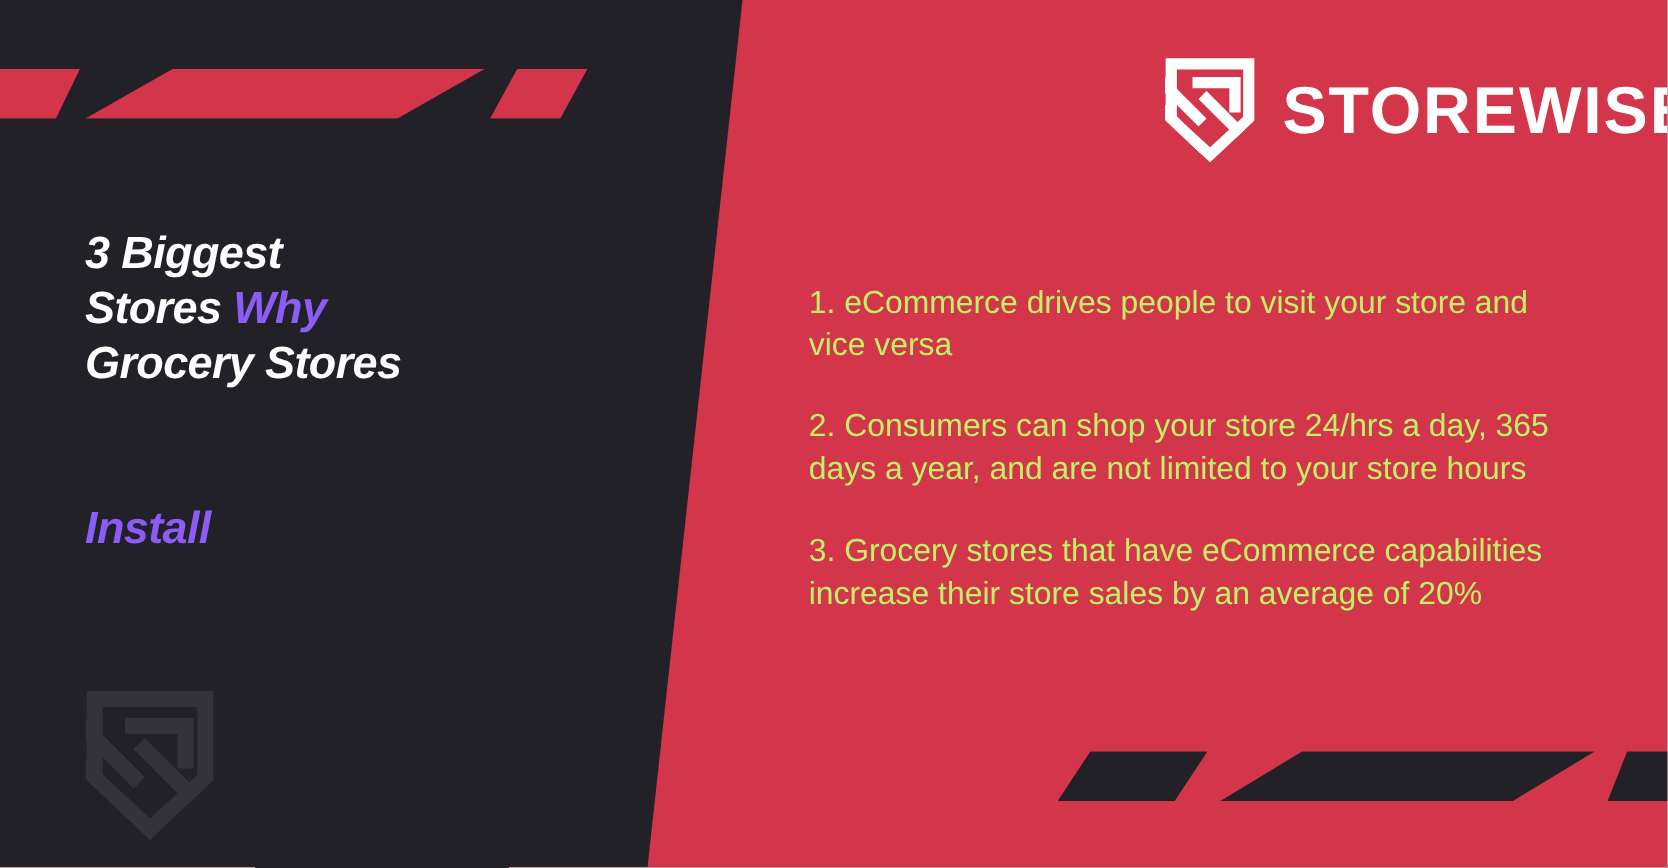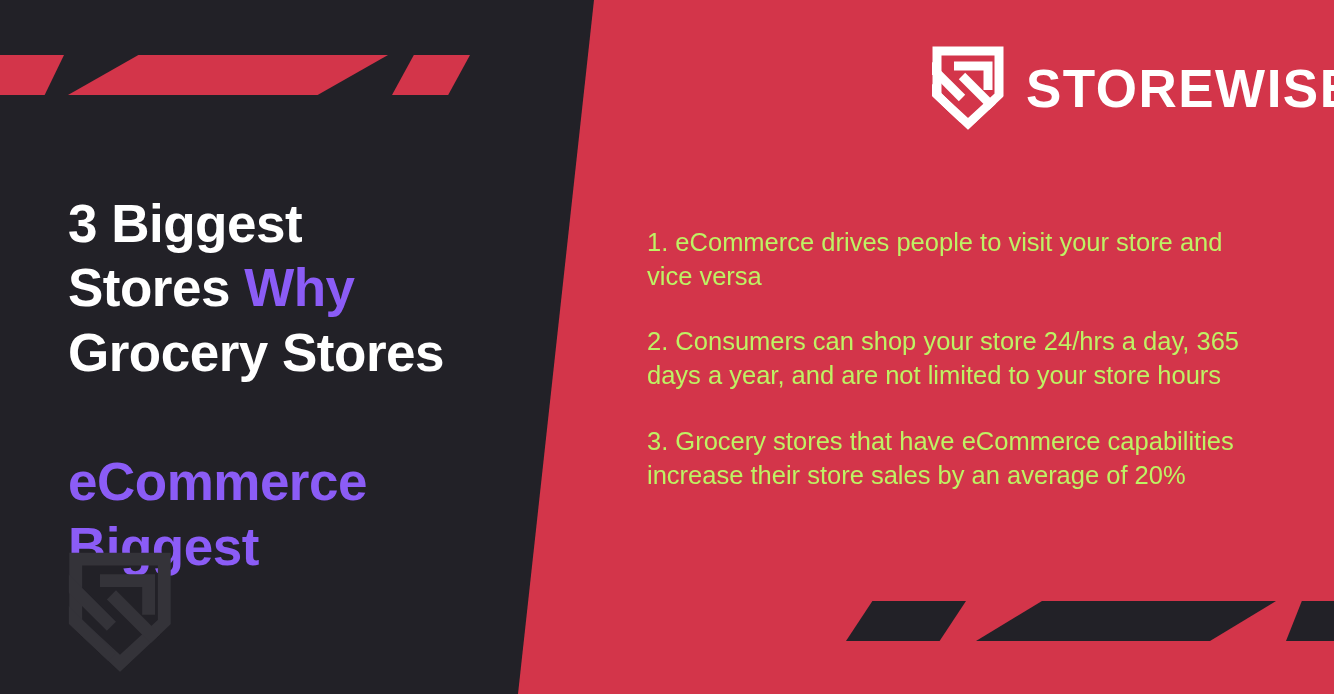--- a/index.html
+++ b/index.html
@@ -65,24 +65,25 @@
     line-height: 1;
     white-space: nowrap;
   }
 
   
   #headline {
     position: absolute;
     left: 68px; top: 156px;
     width: 440px;
     color: #ffffff;
-    font-size: 53px;
+    font-size: 36px;
     font-weight: 700;
     line-height: 1.22;
     letter-spacing: -0.5px;
+    font-style: italic;
   }
   #headline .accent { color: #8b5cf6; }
 
   
   #watermark {
     position: absolute;
     left: 68px; top: 552px;
     width: 104px; height: 120px;
     opacity: 1;
   }
@@ -143,22 +144,22 @@
       <path d="M0 0 H72 V50 L36 84 L0 50 Z" fill="none" stroke="#d3354a" stroke-width="0"></path>
     </svg>
     <div id="brand-name">STOREWISE</div>
   </div>
 
   <h1 id="headline">
     <span>3 Biggest</span><br>
     <span>Stores </span><span class="accent">Why</span><br>
     <span>Grocery Stores</span><br>
     <br>
-    <span class="accent">eCommerce</span><br>
-    <span class="accent">Biggest</span>
+    <br>
+    <span class="accent">Install</span>
   </h1>
 
   <svg id="watermark" viewBox="0 0 72 84" aria-hidden="true">
     <defs>
       <clipPath id="shieldClip2">
         <path d="M0 0 H72 V50 L36 84 L0 50 Z"></path>
       </clipPath>
     </defs>
     <g clip-path="url(#shieldClip2)" fill="none" stroke="#343339">
       <path d="M5 5 H67 V49.5 L36 78 L5 49.5 Z" stroke-width="9" fill="none"></path>

